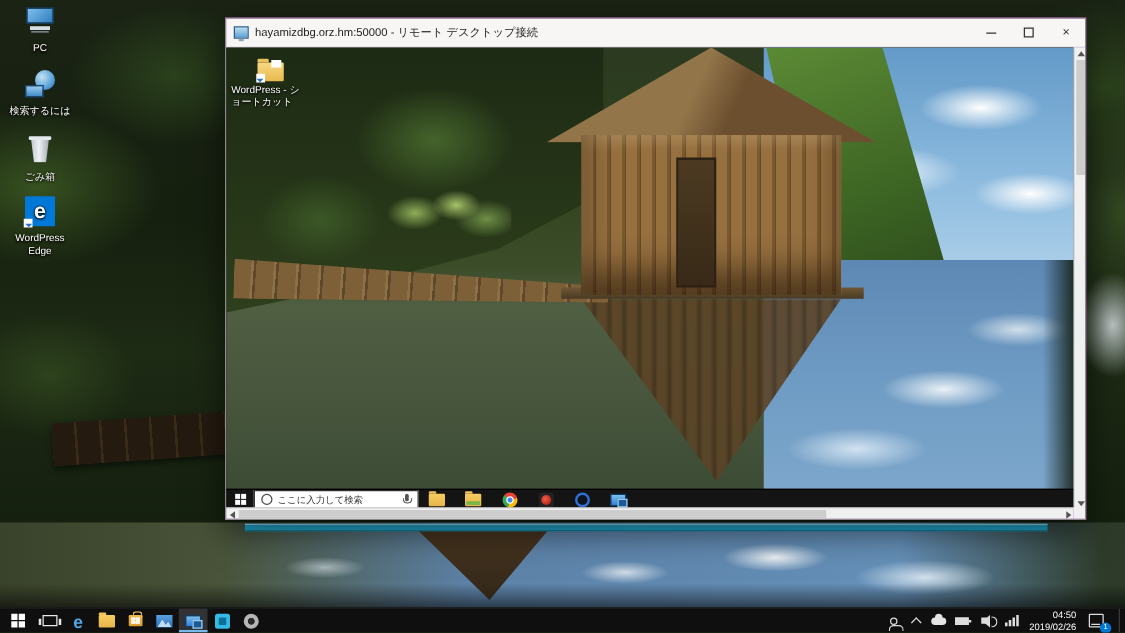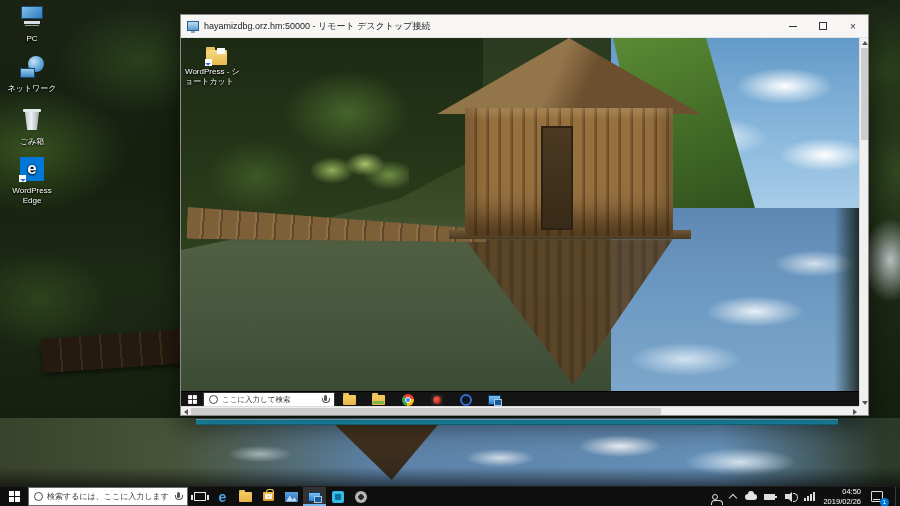--- a/index.html
+++ b/index.html
@@ -261,21 +261,21 @@
         <div class="pc-scr"></div>
         <div class="pc-base"></div>
       </div>
     <div>PC</div>
   </div>
   <div class="dicon" style="top:56px">
     <div class="ic">
         <div class="net-globe"></div>
         <div class="net-mon"></div>
       </div>
-    <div>ネットワーク</div>
+    <div>検索するには</div>
   </div>
   <div class="dicon" style="top:108px">
     <div class="ic">
         <div class="bin-lid"></div>
         <div class="bin-body"></div>
       </div>
     <div>ごみ箱</div>
   </div>
   <div class="dicon" style="top:157px">
     <div class="ic" style="width:26px;height:27px">
@@ -384,25 +384,20 @@
 
   <div class="task">
     <span class="startbtn">
       <span class="winlogo">
           <i></i>
           <i></i>
           <i></i>
           <i></i>
         </span>
     </span>
-    <span class="searchbox">
-      <span class="ring"></span>
-      <span class="stxt">検索するには、ここに入力します</span>
-      <span class="mic"></span>
-    </span>
     <span class="cell">
         <span class="tv"></span>
       </span>
     <span class="cell">
         <span class="edge-e">e</span>
       </span>
     <span class="cell">
         <span class="tfolder"></span>
       </span>
     <span class="cell">

